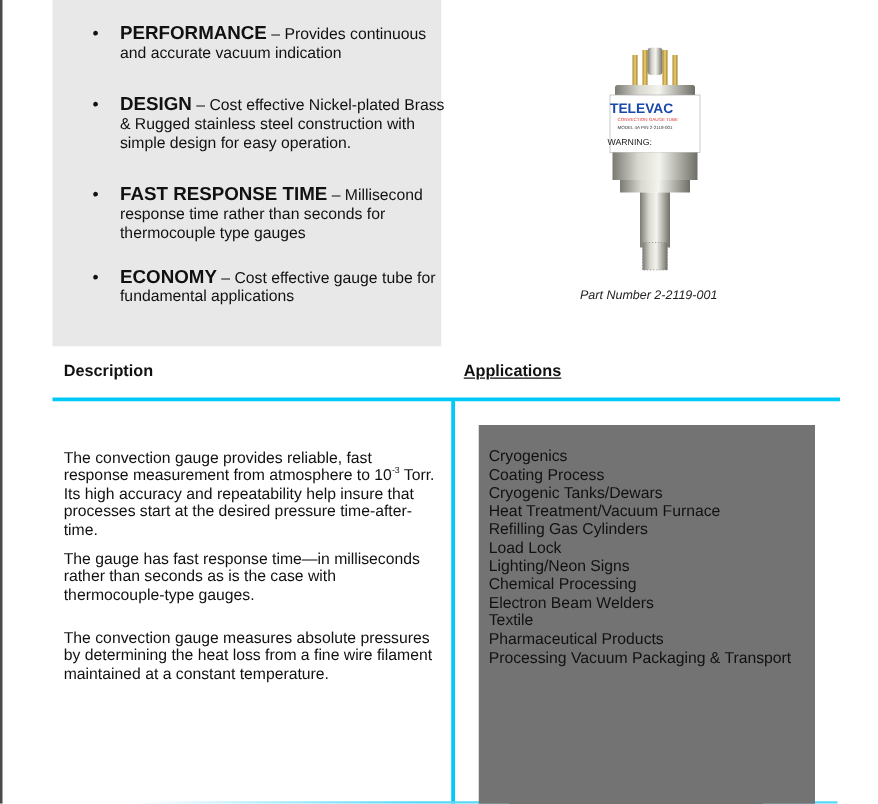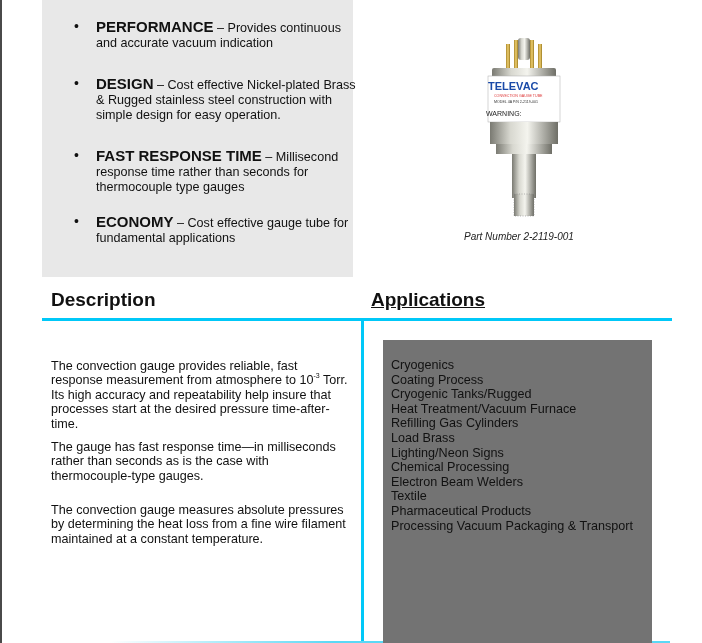--- a/index.html
+++ b/index.html
@@ -10,21 +10,21 @@
 
     .features-box { position: absolute; left: 42px; top: 0; width: 311px; height: 277px; background: #e8e8e8; }
     .feature { position: absolute; left: 32px; width: 270px; font-size: 12.6px; line-height: 15px; }
     .feature .bullet { position: absolute; left: 0; top: 0; font-size: 14px; }
     .feature .text { position: absolute; left: 22px; width: 260px; }
     .feature .kw { font-weight: bold; font-size: 15px; }
 
     .product { position: absolute; left: 484px; top: 38px; width: 80px; height: 180px; }
     .part-number { position: absolute; left: 464px; top: 231px; font-size: 10px; font-style: italic; color: #222; }
 
-    .section-head { position: absolute; top: 289px; font-size: 19px; font-weight: bold; }
+    .section-head { position: absolute; top: 289px; font-size: 13px; font-weight: bold; }
     .hline { position: absolute; left: 42px; top: 318px; width: 630px; height: 3px; background: #00c8f8; }
     .vline { position: absolute; left: 361px; top: 320px; width: 3px; height: 323px; background: #00c8f8; }
     .bottom-line { position: absolute; left: 110px; top: 641px; width: 560px; height: 2px; background: linear-gradient(to right, rgba(0,200,248,0), #5ad8f5 40%, #5ad8f5); }
 
     .desc { position: absolute; left: 51px; width: 300px; font-size: 12.6px; line-height: 14.4px; }
     .desc sup { font-size: 7px; vertical-align: 6px; line-height: 0; }
 
     .apps-box { position: absolute; left: 383px; top: 340px; width: 269px; height: 341px; background: #737373; }
     .apps-list { position: absolute; left: 8px; top: 18px; list-style: none; font-size: 12.6px; line-height: 14.6px; white-space: nowrap; }
   </style>
@@ -92,24 +92,24 @@
 <div class="bottom-line"></div>
 
 <div class="desc" style="top:359px;"><span>The convection gauge provides reliable, fast response measurement from atmosphere to 10</span><sup>-3</sup><span> Torr.  Its high accuracy and repeatability help insure that processes start at the desired pressure time-after-time.</span></div>
 <div class="desc" style="top:440px;">The gauge has fast response time—in milliseconds rather than seconds as is the case with thermocouple-type gauges.</div>
 <div class="desc" style="top:503px;">The convection gauge measures absolute pressures by determining the heat loss from a fine wire filament maintained at a constant temperature.</div>
 
 <div class="apps-box">
   <ul class="apps-list">
     <li>Cryogenics</li>
     <li>Coating Process</li>
-    <li>Cryogenic Tanks/Rugged</li>
+    <li>Cryogenic Tanks/Dewars</li>
     <li>Heat Treatment/Vacuum Furnace</li>
     <li>Refilling Gas Cylinders</li>
-    <li>Load Brass</li>
+    <li>Load Lock</li>
     <li>Lighting/Neon Signs</li>
     <li>Chemical Processing</li>
     <li>Electron Beam Welders</li>
     <li>Textile</li>
     <li>Pharmaceutical Products</li>
     <li>Processing Vacuum Packaging &amp; Transport</li>
   </ul>
 </div>
 
 </body></html>

